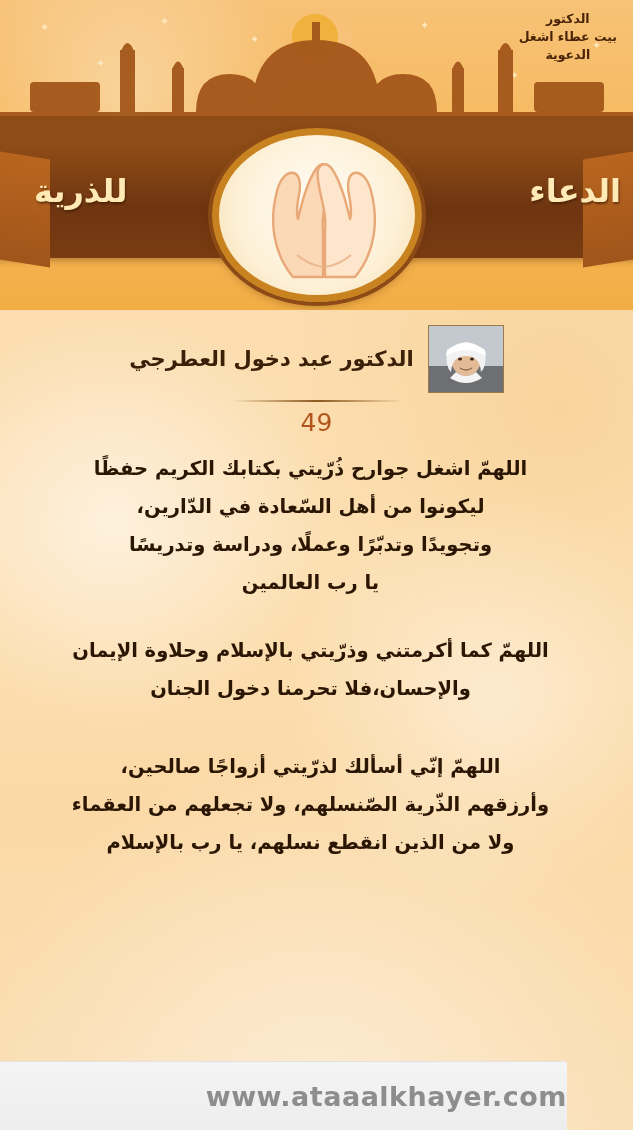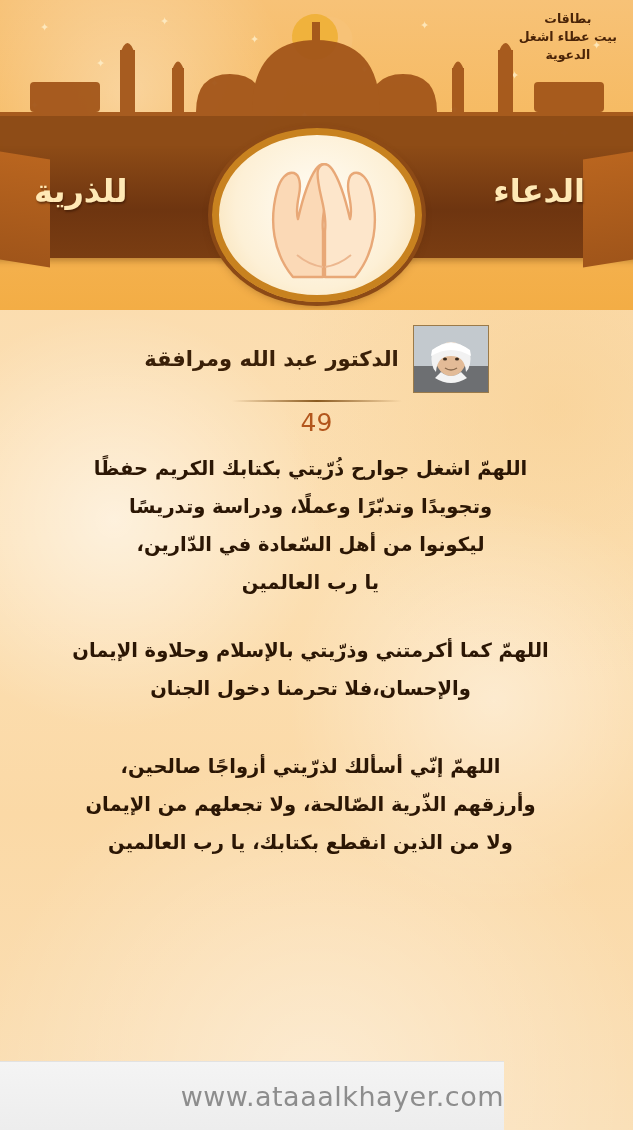--- a/index.html
+++ b/index.html
@@ -93,21 +93,21 @@
 
   .title-right, .title-left {
     position: absolute;
     top: 172px;
     color: #ffe9b5;
     font-size: 32px;
     font-weight: bold;
     text-shadow: 1px 2px 2px rgba(60,25,5,.6);
     z-index: 6;
   }
-  .title-right { right: 48px; text-align: right; }
+  .title-right { right: 12px; text-align: right; }
   .title-left  { left: 34px; }
 
   .hands-circle {
     position: absolute;
     top: 128px;
     left: 50%;
     transform: translateX(-50%);
     width: 196px;
     height: 160px;
     border-radius: 50% / 50%;
@@ -185,26 +185,27 @@
     line-height: 1.95;
     color: #2b1604;
     white-space: nowrap;
   }
 
   
   .footer {
     position: absolute;
     bottom: 0;
     left: 0;
-    width: 504px;
+    width: 567px;
     height: 68px;
     background: linear-gradient(180deg, #f4f4f4 0%, #ededed 100%);
     border-top: 1px solid #e2e2e2;
     display: flex;
     align-items: center;
+    font-weight: bold;
   }
   .footer-url {
     direction: ltr;
     font-size: 27px;
     color: #8d8d8d;
     padding-left: 18px;
     letter-spacing: .5px;
   }
 </style>
 </head>
@@ -254,21 +255,21 @@
 
         <rect x="30" y="62" width="70" height="30" rx="4"></rect>
         <rect x="534" y="62" width="70" height="30" rx="4"></rect>
       </g>
       <g fill="#8c4a16" opacity="0.9">
         <path d="M0 96 h633 v39 h-633 z"></path>
       </g>
     </svg>
 
     <div class="brand">
-      <div>بطاقات</div>
+      <div>الدكتور</div>
       <div>بيت عطاء اشغل</div>
       <div>الدعوية</div>
     </div>
 
     <div class="ribbon"></div>
     <div class="title-right">الدعاء</div>
     <div class="title-left">للذرية</div>
 
     <div class="hands-circle">
       <svg width="182" height="146" viewBox="0 0 182 146">
@@ -289,44 +290,44 @@
         <rect x="0" y="40" width="74" height="26" fill="#6d6f72"></rect>
         <ellipse cx="37" cy="33" rx="15" ry="17" fill="#e3bb97"></ellipse>
         <path d="M18 26 q19 -20 38 0 q2 14 -4 20 q-1 -16 -15 -16 q-14 0 -15 16 q-6 -6 -4 -20 z" fill="#f2f2f2"></path>
         <path d="M18 24 q19 -14 38 0 l1 6 q-20 -12 -40 0 z" fill="#ffffff"></path>
         <path d="M27 46 q10 8 20 0 l6 6 q-16 10 -32 0 z" fill="#f4f4f4"></path>
         <ellipse cx="31" cy="33" rx="2" ry="1.6" fill="#3a2a1c"></ellipse>
         <ellipse cx="43" cy="33" rx="2" ry="1.6" fill="#3a2a1c"></ellipse>
         <path d="M31 42 q6 4 12 0" fill="none" stroke="#8a6a4e" stroke-width="1.4"></path>
       </svg>
     </div>
-    <div class="author-name">الدكتور عبد الله ومرافقة</div>
+    <div class="author-name">الدكتور عبد دخول العطرجي</div>
   </div>
 
   <div class="divider"></div>
   <div class="card-number">49</div>
 
   <div class="duaa-body">
 
     <div class="stanza">
       <div class="line">اللهمّ اشغل جوارح ذُرّيتي بكتابك الكريم حفظًا</div>
+      <div class="line">ليكونوا من أهل السّعادة في الدّارين،</div>
       <div class="line">وتجويدًا وتدبّرًا وعملًا، ودراسة وتدريسًا</div>
-      <div class="line">ليكونوا من أهل السّعادة في الدّارين،</div>
       <div class="line">يا رب العالمين</div>
     </div>
 
     <div class="stanza">
       <div class="line">اللهمّ كما أكرمتني وذرّيتي بالإسلام وحلاوة الإيمان</div>
       <div class="line">والإحسان،فلا تحرمنا دخول الجنان</div>
     </div>
 
     <div class="stanza">
       <div class="line">اللهمّ إنّي أسألك لذرّيتي أزواجًا صالحين،</div>
-      <div class="line">وأرزقهم الذّرية الصّالحة، ولا تجعلهم من الإيمان</div>
-      <div class="line">ولا من الذين انقطع بكتابك، يا رب العالمين</div>
+      <div class="line">وأرزقهم الذّرية الصّنسلهم، ولا تجعلهم من العقماء</div>
+      <div class="line">ولا من الذين انقطع نسلهم، يا رب بالإسلام</div>
     </div>
 
   </div>
 
   <div class="footer">
     <div class="footer-url">www.ataaalkhayer.com</div>
   </div>
 
 </div>
 

